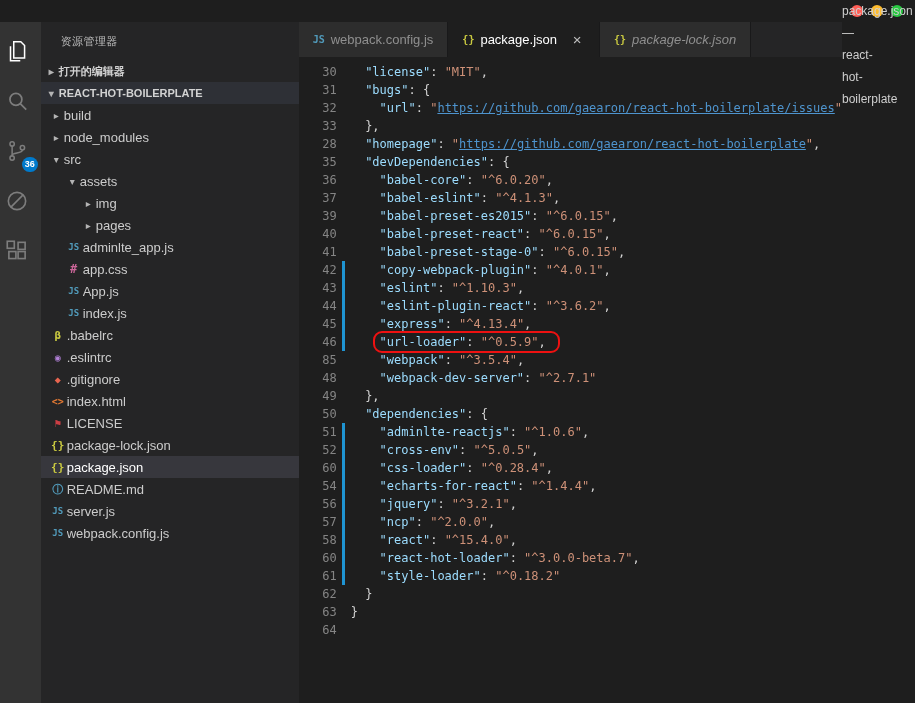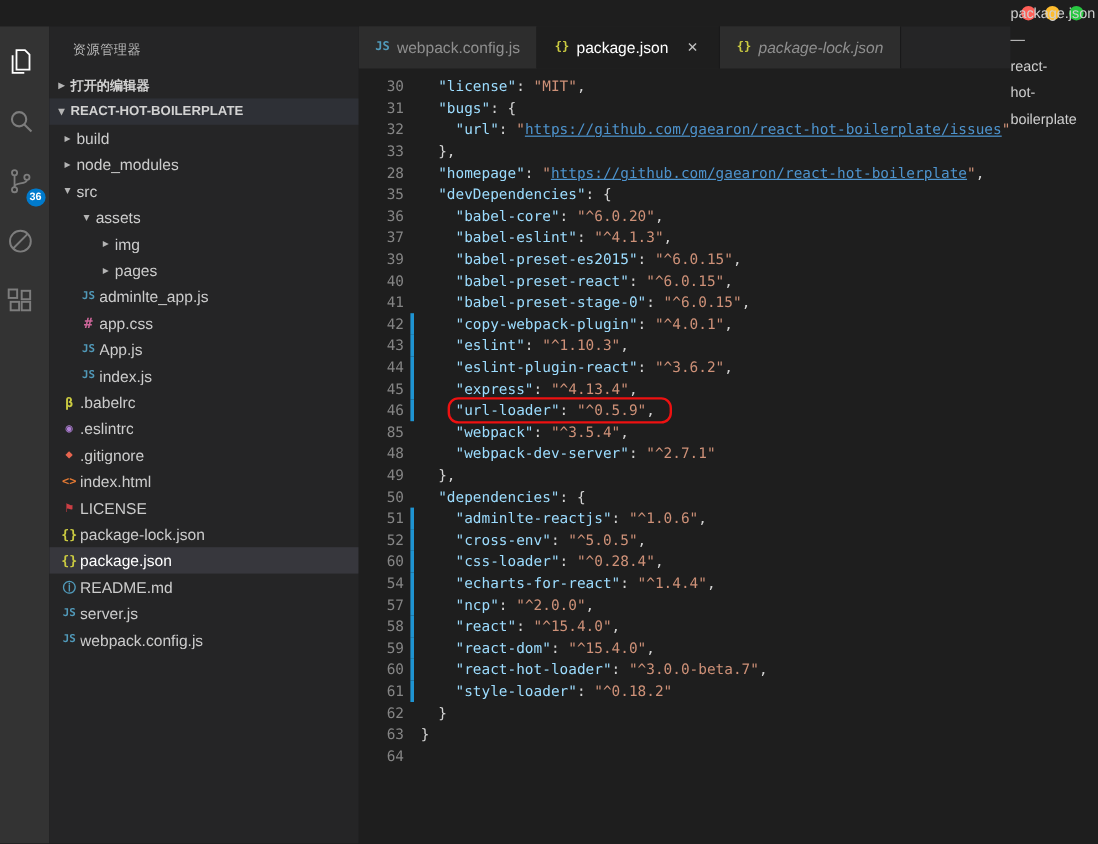--- a/index.html
+++ b/index.html
@@ -289,23 +289,23 @@
           <div class="line"><span class="ln">45</span><span class="gutter mod"></span><span class="code"><span class="tk-p">    </span><span class="tk-k">"express"</span><span class="tk-p">: </span><span class="tk-s">"^4.13.4"</span><span class="tk-p">,</span></span></div>
           <div class="line"><span class="ln">46</span><span class="gutter mod"></span><span class="code"><span class="tk-p">    </span><span class="redbox"><span class="tk-k">"url-loader"</span><span class="tk-p">: </span><span class="tk-s">"^0.5.9"</span><span class="tk-p">,</span></span></span></div>
           <div class="line"><span class="ln">85</span><span class="gutter"></span><span class="code"><span class="tk-p">    </span><span class="tk-k">"webpack"</span><span class="tk-p">: </span><span class="tk-s">"^3.5.4"</span><span class="tk-p">,</span></span></div>
           <div class="line"><span class="ln">48</span><span class="gutter"></span><span class="code"><span class="tk-p">    </span><span class="tk-k">"webpack-dev-server"</span><span class="tk-p">: </span><span class="tk-s">"^2.7.1"</span></span></div>
           <div class="line"><span class="ln">49</span><span class="gutter"></span><span class="code"><span class="tk-p">  },</span></span></div>
           <div class="line"><span class="ln">50</span><span class="gutter"></span><span class="code"><span class="tk-p">  </span><span class="tk-k">"dependencies"</span><span class="tk-p">: {</span></span></div>
           <div class="line"><span class="ln">51</span><span class="gutter mod"></span><span class="code"><span class="tk-p">    </span><span class="tk-k">"adminlte-reactjs"</span><span class="tk-p">: </span><span class="tk-s">"^1.0.6"</span><span class="tk-p">,</span></span></div>
           <div class="line"><span class="ln">52</span><span class="gutter mod"></span><span class="code"><span class="tk-p">    </span><span class="tk-k">"cross-env"</span><span class="tk-p">: </span><span class="tk-s">"^5.0.5"</span><span class="tk-p">,</span></span></div>
           <div class="line"><span class="ln">60</span><span class="gutter mod"></span><span class="code"><span class="tk-p">    </span><span class="tk-k">"css-loader"</span><span class="tk-p">: </span><span class="tk-s">"^0.28.4"</span><span class="tk-p">,</span></span></div>
           <div class="line"><span class="ln">54</span><span class="gutter mod"></span><span class="code"><span class="tk-p">    </span><span class="tk-k">"echarts-for-react"</span><span class="tk-p">: </span><span class="tk-s">"^1.4.4"</span><span class="tk-p">,</span></span></div>
+          <div class="line"><span class="ln">56</span><span class="gutter mod"></span><span class="code"><span class="tk-p">    </span><span class="tk-k">"jquery"</span><span class="tk-p">: </span><span class="tk-s">"^3.2.1"</span><span class="tk-p">,</span></span></div>
           <div class="line"><span class="ln">57</span><span class="gutter mod"></span><span class="code"><span class="tk-p">    </span><span class="tk-k">"ncp"</span><span class="tk-p">: </span><span class="tk-s">"^2.0.0"</span><span class="tk-p">,</span></span></div>
           <div class="line"><span class="ln">58</span><span class="gutter mod"></span><span class="code"><span class="tk-p">    </span><span class="tk-k">"react"</span><span class="tk-p">: </span><span class="tk-s">"^15.4.0"</span><span class="tk-p">,</span></span></div>
-          <div class="line"><span class="ln">59</span><span class="gutter mod"></span><span class="code"><span class="tk-p">    </span><span class="tk-k">"react-dom"</span><span class="tk-p">: </span><span class="tk-s">"^15.4.0"</span><span class="tk-p">,</span></span></div>
           <div class="line"><span class="ln">60</span><span class="gutter mod"></span><span class="code"><span class="tk-p">    </span><span class="tk-k">"react-hot-loader"</span><span class="tk-p">: </span><span class="tk-s">"^3.0.0-beta.7"</span><span class="tk-p">,</span></span></div>
           <div class="line"><span class="ln">61</span><span class="gutter mod"></span><span class="code"><span class="tk-p">    </span><span class="tk-k">"style-loader"</span><span class="tk-p">: </span><span class="tk-s">"^0.18.2"</span></span></div>
           <div class="line"><span class="ln">62</span><span class="gutter"></span><span class="code"><span class="tk-p">  }</span></span></div>
           <div class="line"><span class="ln">63</span><span class="gutter"></span><span class="code"><span class="tk-p">}</span></span></div>
           <div class="line"><span class="ln">64</span><span class="gutter"></span><span class="code"></span></div>
         </div>
     </div>
 
   </div>
 </div>

